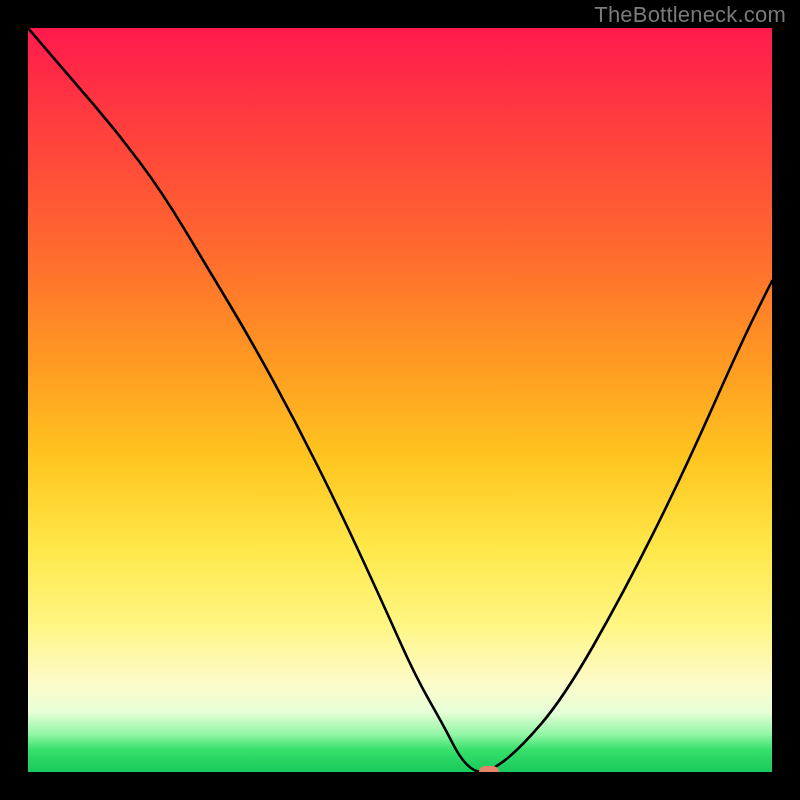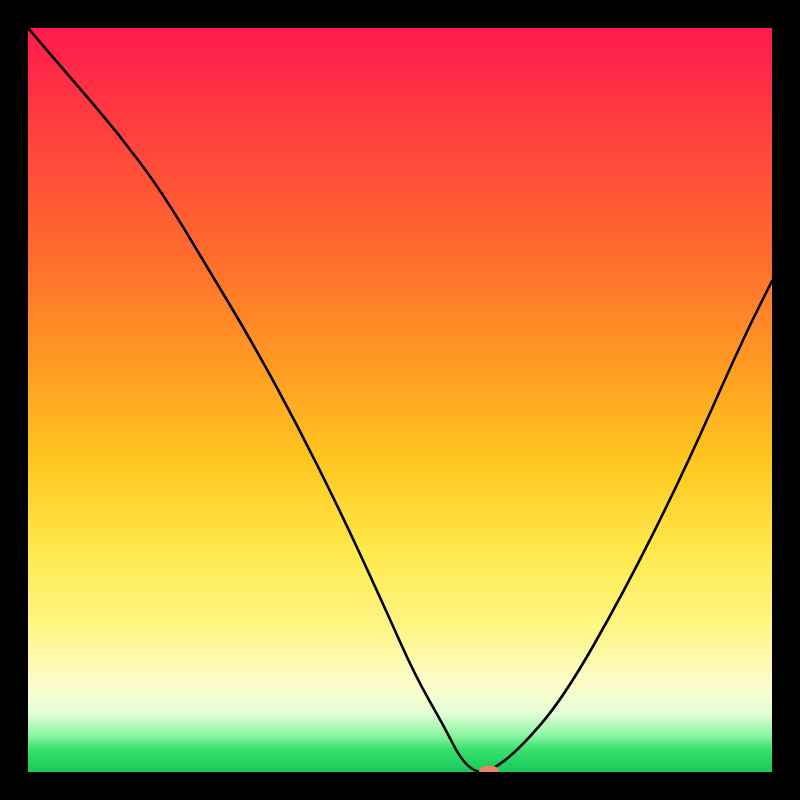--- a/index.html
+++ b/index.html
@@ -68,20 +68,21 @@
     height: 12px;
     border-radius: 6px;
     background: #e9836d;
     transform: translate(-50%, -50%);
   }
 </style>
 </head>
 <body>
 
 <div class="frame">
+  <div class="watermark">TheBottleneck.com</div>
 
   <div class="plot-area">
     <div class="gradient"></div>
 
     <svg class="curve-svg" viewBox="0 0 100 100" preserveAspectRatio="none">
       <path id="curve-path" fill="none" stroke="#000" stroke-width="0.35" stroke-linejoin="round" stroke-linecap="round" d="M 0.00 0.00 Q 0.00 0.00 3.00 3.50 Q 6.00 7.00 9.00 10.50 Q 12.00 14.00 15.00 18.00 Q 18.00 22.00 21.00 27.00 Q 24.00 32.00 27.00 37.00 Q 30.00 42.00 33.00 47.50 Q 36.00 53.00 39.00 59.00 Q 42.00 65.00 45.00 71.50 Q 48.00 78.00 50.00 82.50 Q 52.00 87.00 54.00 90.50 Q 56.00 94.00 57.00 96.00 Q 58.00 98.00 59.00 99.00 Q 60.00 100.00 61.00 100.00 Q 62.00 100.00 64.00 98.50 Q 66.00 97.00 69.00 93.50 Q 72.00 90.00 76.00 83.00 Q 80.00 76.00 84.00 68.00 Q 88.00 60.00 92.00 51.00 Q 96.00 42.00 98.00 38.00 T 100.00 34.00"></path>
     </svg>
 
     <div id="opt-marker" class="marker" style="left: 62%; top: 100%; background: rgb(233, 131, 109);"></div>
   </div>

